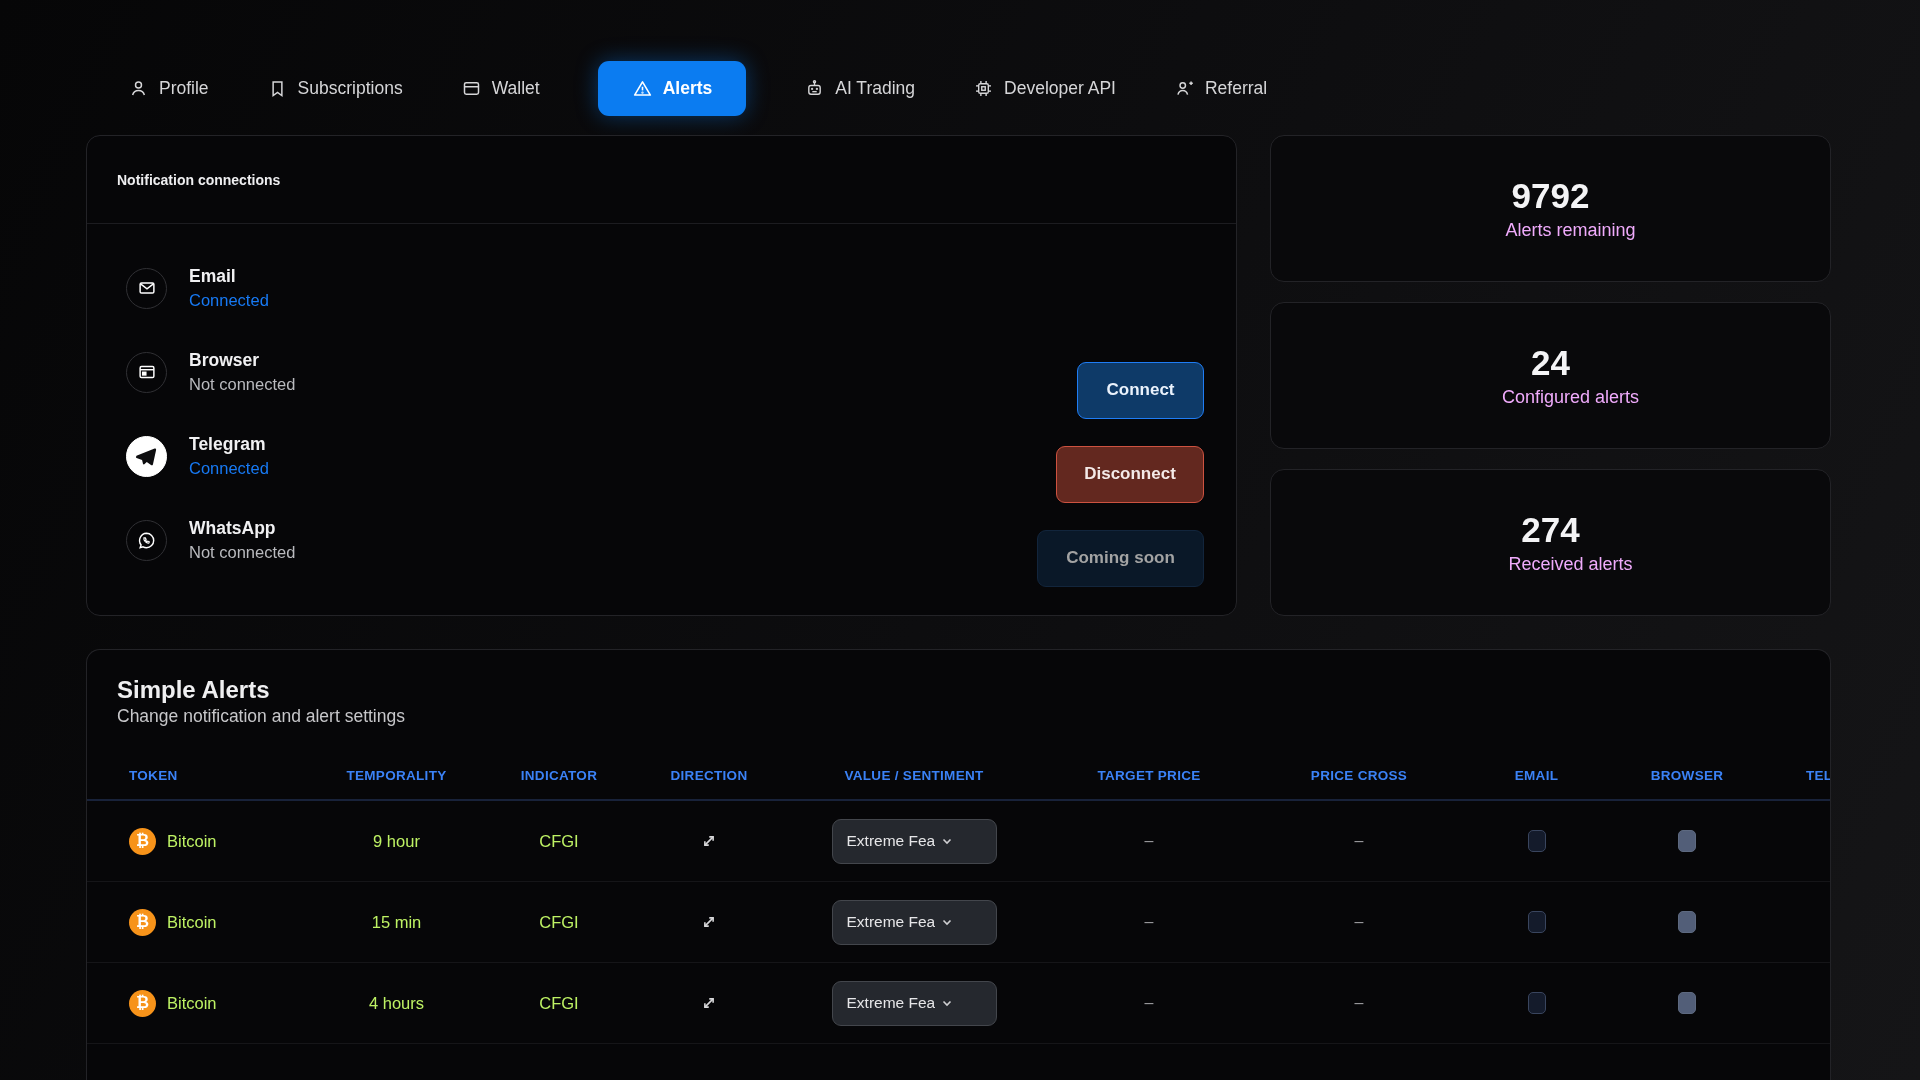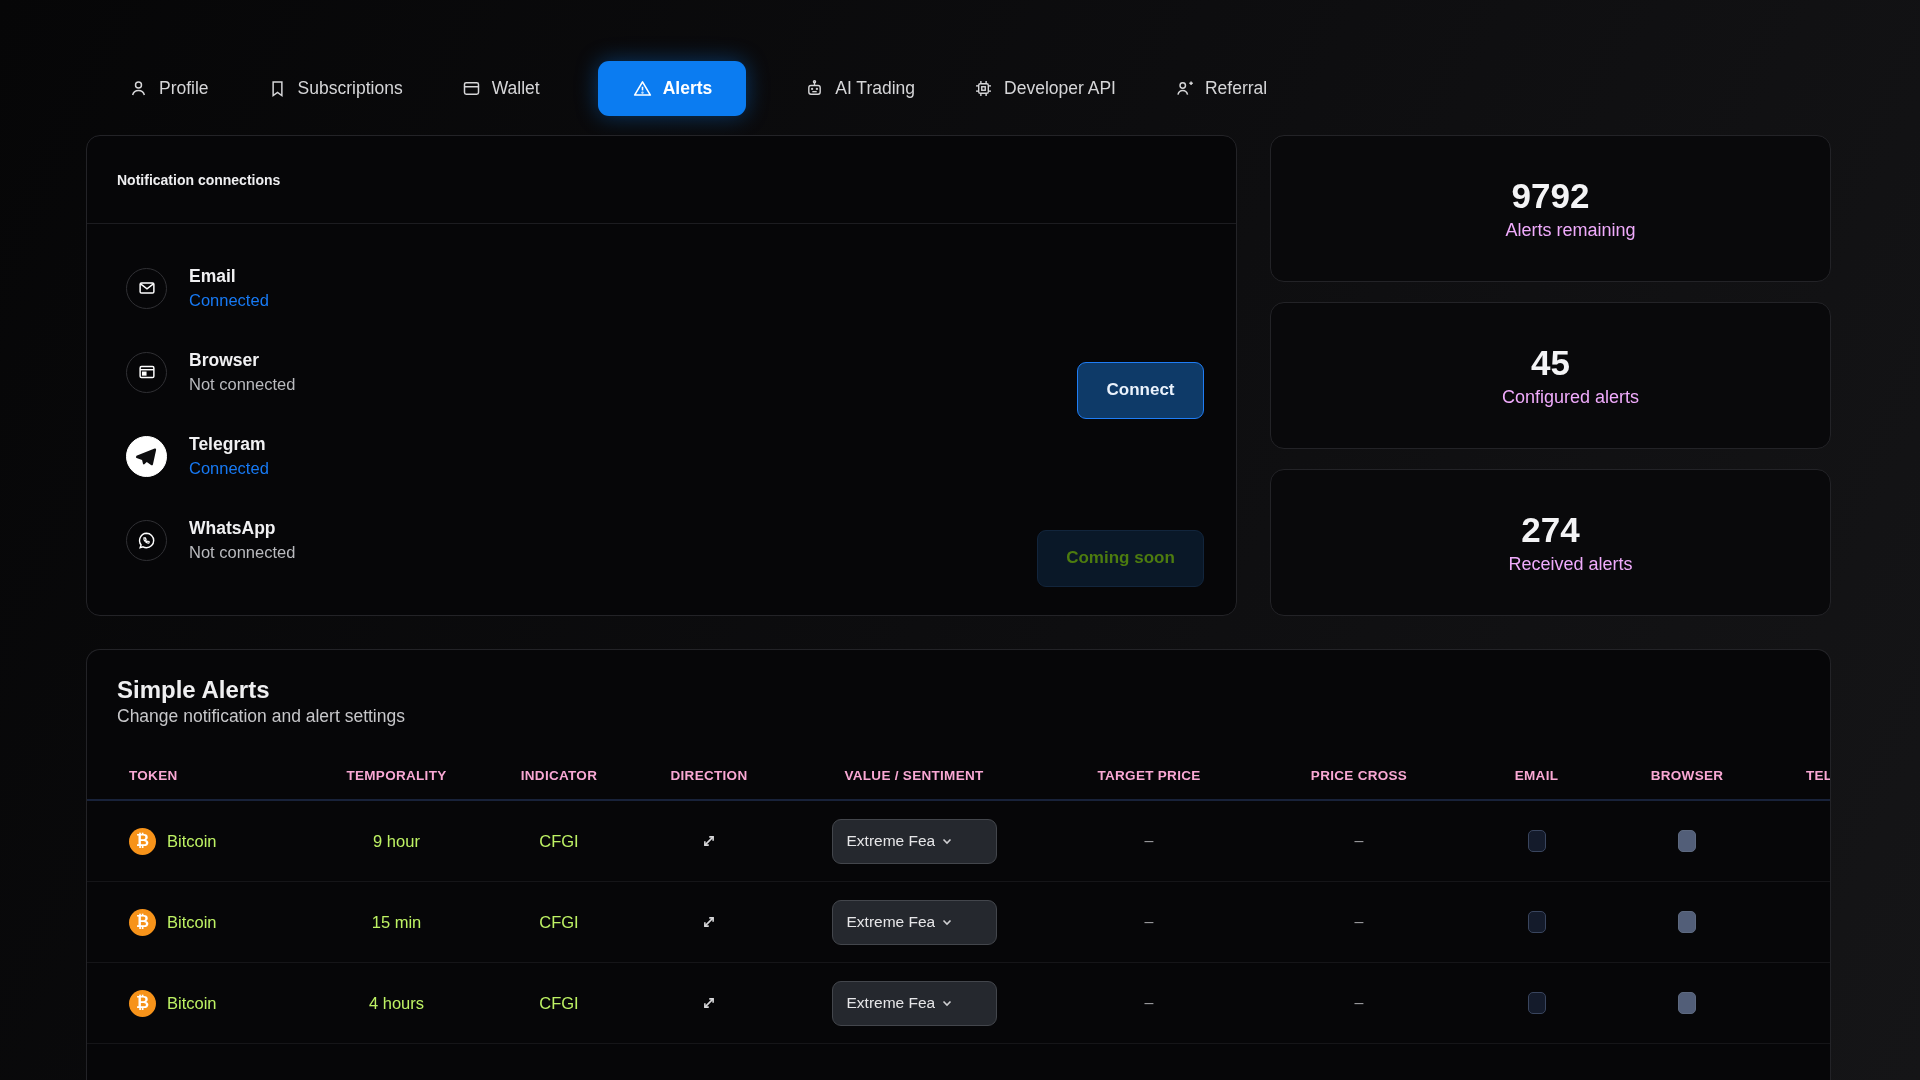--- a/index.html
+++ b/index.html
@@ -51,21 +51,21 @@
   .conn-name { font-size:17.5px; font-weight:600; color:#f0f0f2; }
   .conn-status { font-size:16.5px; color:#b9babe; }
   .conn-status.connected { color:#1779f3; }
   .conn-spacer { flex:1; }
   .btn {
     height:57px; border-radius:9px; font-family:inherit; font-size:17px; font-weight:600;
     display:flex; align-items:center; justify-content:center; cursor:pointer;margin-top:36px;
   }
   .btn-connect { width:127px; background:#0e3a68; border:1.5px solid #1f7df5; color:#eaf2fc; }
   .btn-disconnect { width:148px; background:#63281f; border:1.5px solid #cd5240; color:#f4eae8; }
-  .btn-coming { width:167px; background:#0a1828; border:1.5px solid #102ticket档; color:#4d7c0f; cursor:default; }
+  .btn-coming { width:167px; background:#0a1828; border:1.5px solid #102ticket档; color:#a3a3a3; cursor:default; }
   .btn-coming { border:1.5px solid #12253c; }
 
   
   .stat-card {
     left:1270px; width:561px; height:147px;
     display:flex; flex-direction:column; align-items:center; justify-content:center; gap:4px;
     background:#09090b;
   }
   .stat-value { font-size:35px; font-weight:700; color:#f4f4f6; }
   .stat-label { font-size:18px; color:#f0abfc;margin-left:40px; }
@@ -81,21 +81,21 @@
 
   .tbl { margin-top:24px; }
   .trow { display:flex; align-items:center; padding-left:42px; }
   .thead { height:50px; border-bottom:2px solid #18223a; }
   .tbody-row { height:81px; border-bottom:1px solid #151518; }
   .tc { flex:0 0 auto; display:flex; align-items:center; justify-content:center; }
   .tc.left { justify-content:flex-start; }
   .c-token{width:180px;} .c-temp{width:175px;} .c-ind{width:150px;} .c-dir{width:150px;}
   .c-val{width:260px;} .c-tgt{width:210px;} .c-cross{width:210px;}
   .c-email{width:145px;} .c-browser{width:156px;} .c-tg{width:160px;}
-  .th { font-size:13.5px; font-weight:700; letter-spacing:.3px; color:#f9a8d4; white-space:nowrap; }
+  .th { font-size:13.5px; font-weight:700; letter-spacing:.3px; color:#3b82f6; white-space:nowrap; }
   .cell-text { font-size:16.5px; color:#bef264; white-space:nowrap; }
   .dash { font-size:16px; color:#9a9a9e; }
 
   .btc {
     width:27px; height:27px; border-radius:50%; background:#f7931a;
     color:#ffffff; font-size:16px; font-weight:700;
     display:flex; align-items:center; justify-content:center; margin-right:11px;
   }
   .dropdown {
     width:165px; height:45px; background:#25282e; border:1px solid #43464c; border-radius:9px;
@@ -229,20 +229,21 @@
       <span class="conn-ic solid-white">
         <svg viewBox="0 0 24 24" width="41" height="41">
             <path fill="#0d0d0f" d="M5.8 11.6l11.2-4.5c.55-.22 1.05.25.9.85l-1.95 8.9c-.12.55-.75.78-1.18.44l-2.6-1.95-1.35 1.35c-.33.33-.88.17-.99-.28l-.55-2.2-3.4-1.35c-.55-.22-.52-1 .02-1.21z"></path>
           </svg>
       </span>
       <div class="conn-text">
         <span class="conn-name">Telegram</span>
         <span class="conn-status connected">Connected</span>
       </div>
       <div class="conn-spacer"></div>
+      <button class="btn btn-disconnect">Disconnect</button>
     </div>
 
     <div class="conn-row">
       <span class="conn-ic">
         <svg viewBox="0 0 24 24" width="23" height="23" fill="none" stroke="#ffffff" stroke-width="1.5">
             <path d="M12 4.5a7.5 7.5 0 0 1 0 15c-1.3 0-2.5-.3-3.6-.9l-3 .9.95-2.9A7.5 7.5 0 0 1 12 4.5z"></path>
             <path d="M9.3 9.2c-.3 1 .2 2.6 1.4 3.9 1.2 1.2 2.9 1.8 3.9 1.4l.3-1.1-1.6-.8-.7.6c-.6-.3-1.3-1-1.6-1.6l.6-.7-.8-1.6z" stroke-width="1.2"></path>
           </svg>
       </span>
       <div class="conn-text">
@@ -254,21 +255,21 @@
     </div>
 
   </div>
 </section>
 
 <section class="card stat-card" style="top:135px;">
   <div class="stat-value">9792</div>
   <div class="stat-label">Alerts remaining</div>
 </section>
 <section class="card stat-card" style="top:302px;">
-  <div class="stat-value">45</div>
+  <div class="stat-value">24</div>
   <div class="stat-label">Configured alerts</div>
 </section>
 <section class="card stat-card" style="top:469px;">
   <div class="stat-value">274</div>
   <div class="stat-label">Received alerts</div>
 </section>
 
 <section class="card alerts-card">
   <div class="alerts-head">
     <h2 class="alerts-title">Simple Alerts</h2>

